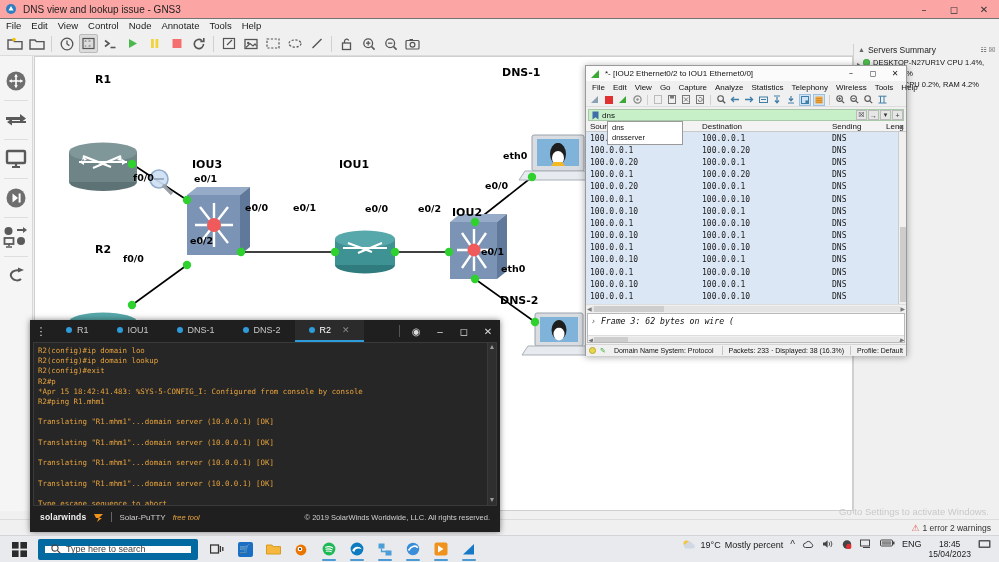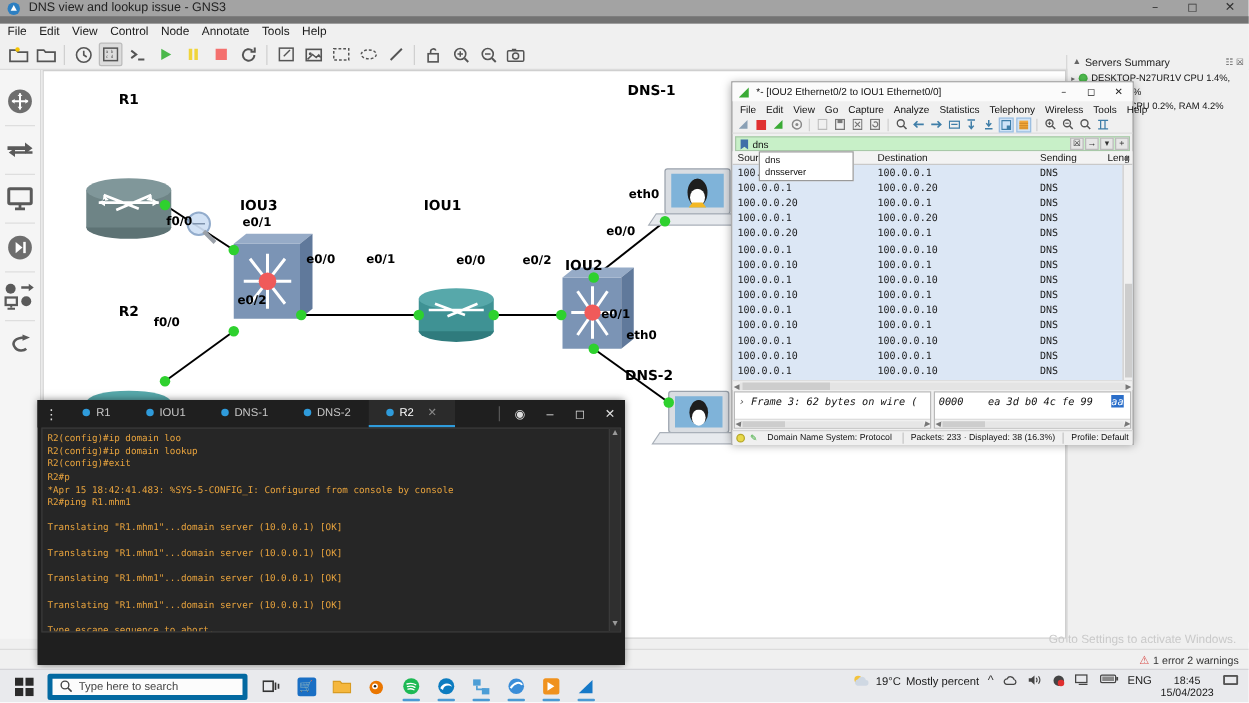--- a/index.html
+++ b/index.html
@@ -9,22 +9,22 @@
     font-size: 11px;
     background: #ffffff;
     position: relative;
     -webkit-font-smoothing: antialiased;
   }
 
   
   #gns3 { position:absolute; left:0; top:0; width:999px; height:535px; background:#f0f0f0; }
 
   .titlebar {
-    height:19px; background:#a3a3a3; display:flex; align-items:center;
-    border-bottom:6px solid #737373; padding-left:5px;justify-content:flex-end;
+    height:19px; background:#fca5a5; display:flex; align-items:center;
+    border-bottom:1px solid #737373; padding-left:5px;justify-content:flex-end;
   }
   .titlebar .tb-icon { width:12px; height:12px; margin-right:6px; position:relative; }
   .titlebar .tb-title { font-size:10px; color:#222; }
   .win-btns { margin-left:auto; display:flex; height:19px; }
   .win-btns div { width:30px; height:19px; display:flex; align-items:center; justify-content:center;
     font-size:10px; color:#333; font-family:"DejaVu Sans", sans-serif;}
 
   .menubar { height:13px; background:#f0f0f0; display:flex; align-items:center; padding-left:6px; gap:10px;}
   .menubar span { font-size:9.5px; color:#1a1a1a; }
 
@@ -142,21 +142,21 @@
   .ws-pane .hbar .tk i { position:absolute; left:1px; top:0; height:5px; width:34px; background:#cdcdcd;}
   .ws-status { height:12px; background:#f0f0f0; border-top:1px solid #d4d4d4; display:flex; align-items:center;
                font-size:7px; color:#111; padding-left:3px; gap:4px; margin-top:1px;}
   .ws-status .yellow { width:7px; height:7px; border-radius:50%; background:#e8d84a; border:1px solid #b7a829;}
   .ws-status .divd { width:1px; height:9px; background:#c5c5c5; margin:0 2px;}
 
   
   #taskbar { position:absolute; left:0; bottom:0; width:999px; height:27px; background:#e9eaed;
              display:flex; align-items:center; z-index:40; border-top:1px solid #d4d4d8;}
   .start { width:38px; height:27px; display:flex; align-items:center; justify-content:center; }
-  .search { width:160px; height:21px; background:#fcfcfc; border:4px solid #0369a1; border-radius:2px;
+  .search { width:160px; height:21px; background:#fcfcfc; border:7px solid #0369a1; border-radius:2px;
             display:flex; align-items:center; gap:5px; padding-left:6px; font-size:9px; color:#444;}
   .tb-apps { display:flex; align-items:center; gap:2px; margin-left:6px;}
   .tbapp { width:26px; height:25px; display:flex; align-items:center; justify-content:center; position:relative;}
   .tbapp .glyph { width:15px; height:15px; border-radius:2px; display:flex; align-items:center;
                   justify-content:center; font-size:9px; color:#fff;}
   .tbapp.open::after { content:""; position:absolute; bottom:1px; left:6px; width:14px; height:2px;
                        background:#4a9ad4; border-radius:1px;}
   .tray { margin-left:auto; display:flex; align-items:flex-start; gap:7px; padding-right:8px; font-size:9px; color:#1a1a1a;}
   .tray .wx { display:flex; align-items:center; gap:4px; }
   .tray .ico { font-size:10px; color:#333; }
@@ -552,20 +552,32 @@
 Sending 5, 100-byte ICMP Echos to 10.0.0.10, timeout is 2 seconds:
 !!!!!
 Success rate is 100 percent (5/5), round-trip min/avg/max = 108/112/116 ms
 R2#</div>
     <div class="putty-scroll">
       <div class="up">▲</div>
       <div class="dn" style="position:absolute;bottom:0;width:100%;">▼</div>
     </div>
   </div>
 
+  <div class="putty-foot">
+    <span class="brand">solarwinds</span>
+    <span>
+      <svg width="11" height="11" viewBox="0 0 11 11">
+          <path d="M1 2 h9 l-4 4 h3 l-5 4 1.6 -4 H3z" fill="#f0921e"></path>
+        </svg>
+    </span>
+    <span class="vsep"></span>
+    <span>Solar-PuTTY</span>
+    <span class="ft">free tool</span>
+    <span class="cpy">© 2019 SolarWinds Worldwide, LLC. All rights reserved.</span>
+  </div>
 </div>
 
 <div id="wireshark">
   <div class="ws-title">
     <span>
       <svg width="11" height="10" viewBox="0 0 11 10">
           <path d="M1 9 L9 1 L9 9 Z" fill="#3aaa35"></path>
         </svg>
     </span>
     <span class="t">*- [IOU2 Ethernet0/2 to IOU1 Ethernet0/0]</span>
@@ -828,36 +840,20 @@
         <span>Frame 3: 62 bytes on wire (</span>
       </div>
       <div class="hbar">
         <span>◀</span>
         <div class="tk">
             <i></i>
           </div>
         <span>▶</span>
       </div>
     </div>
-    <div class="ws-pane">
-      <div class="line">
-        <span>0000</span>
-        <span>&nbsp;&nbsp;</span>
-        <span>ea 3d b0 4c fe 99</span>
-        <span>&nbsp;</span>
-        <span class="sel">aa</span>
-      </div>
-      <div class="hbar">
-        <span>◀</span>
-        <div class="tk">
-            <i></i>
-          </div>
-        <span>▶</span>
-      </div>
-    </div>
   </div>
 
   <div class="ws-status">
     <span class="yellow"></span>
     <span style="color:#3aaa35;">✎</span>
     <span style="margin-left:4px;">Domain Name System: Protocol</span>
     <span class="divd" style="margin-left:auto;"></span>
     <span>Packets: 233 · Displayed: 38 (16.3%)</span>
     <span class="divd"></span>
     <span style="margin-right:3px;">Profile: Default</span>

